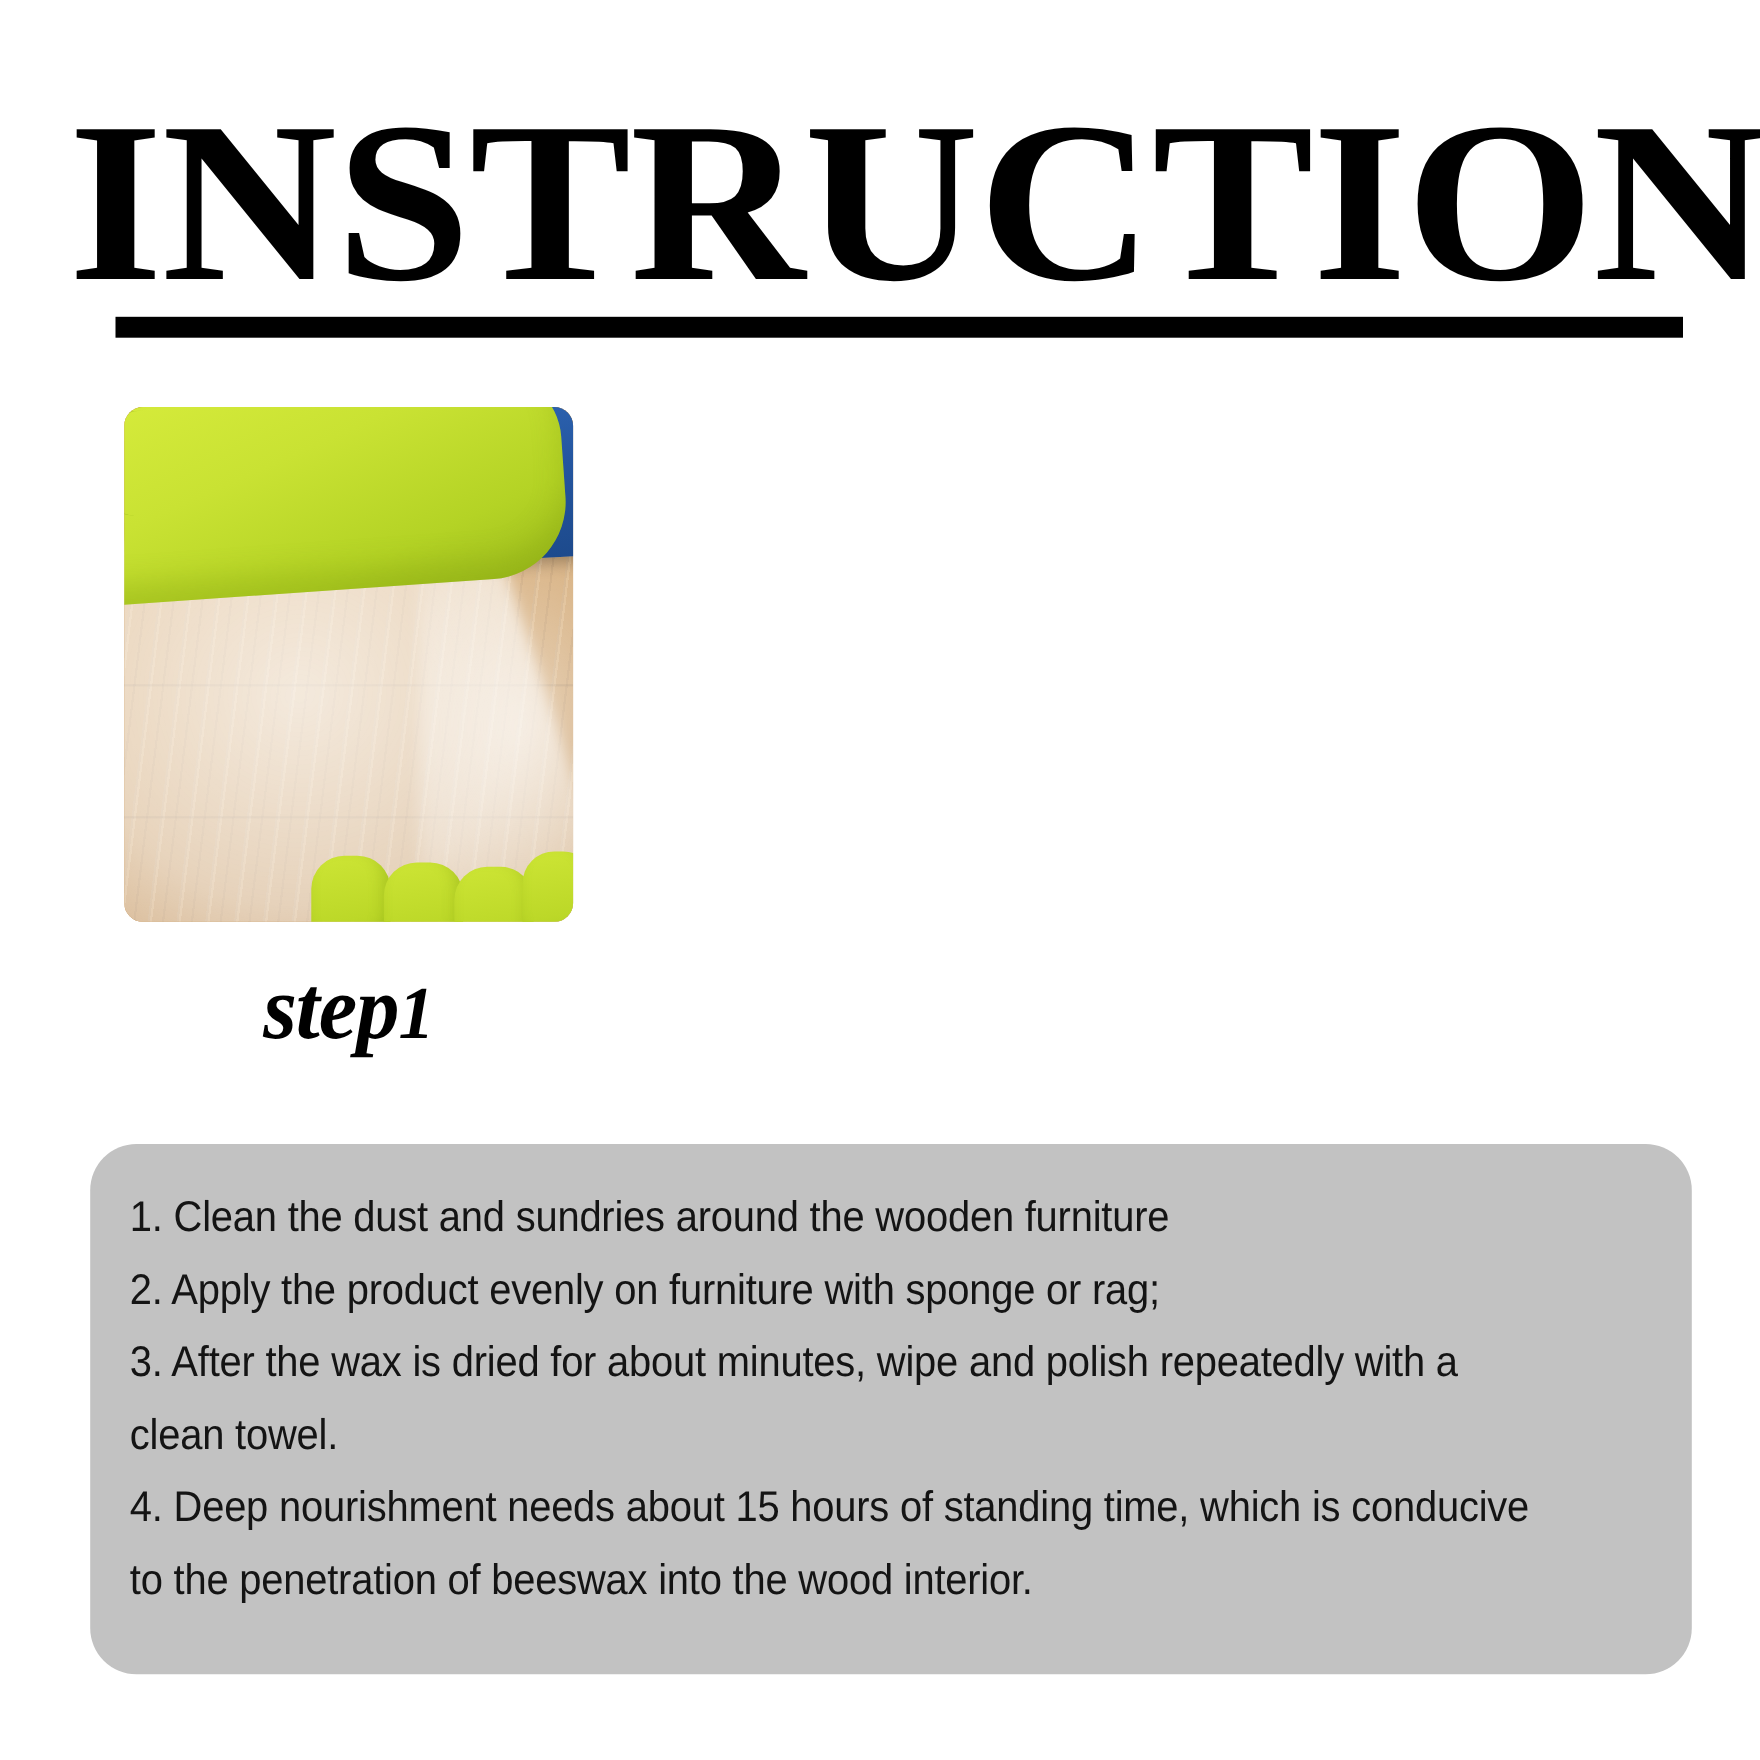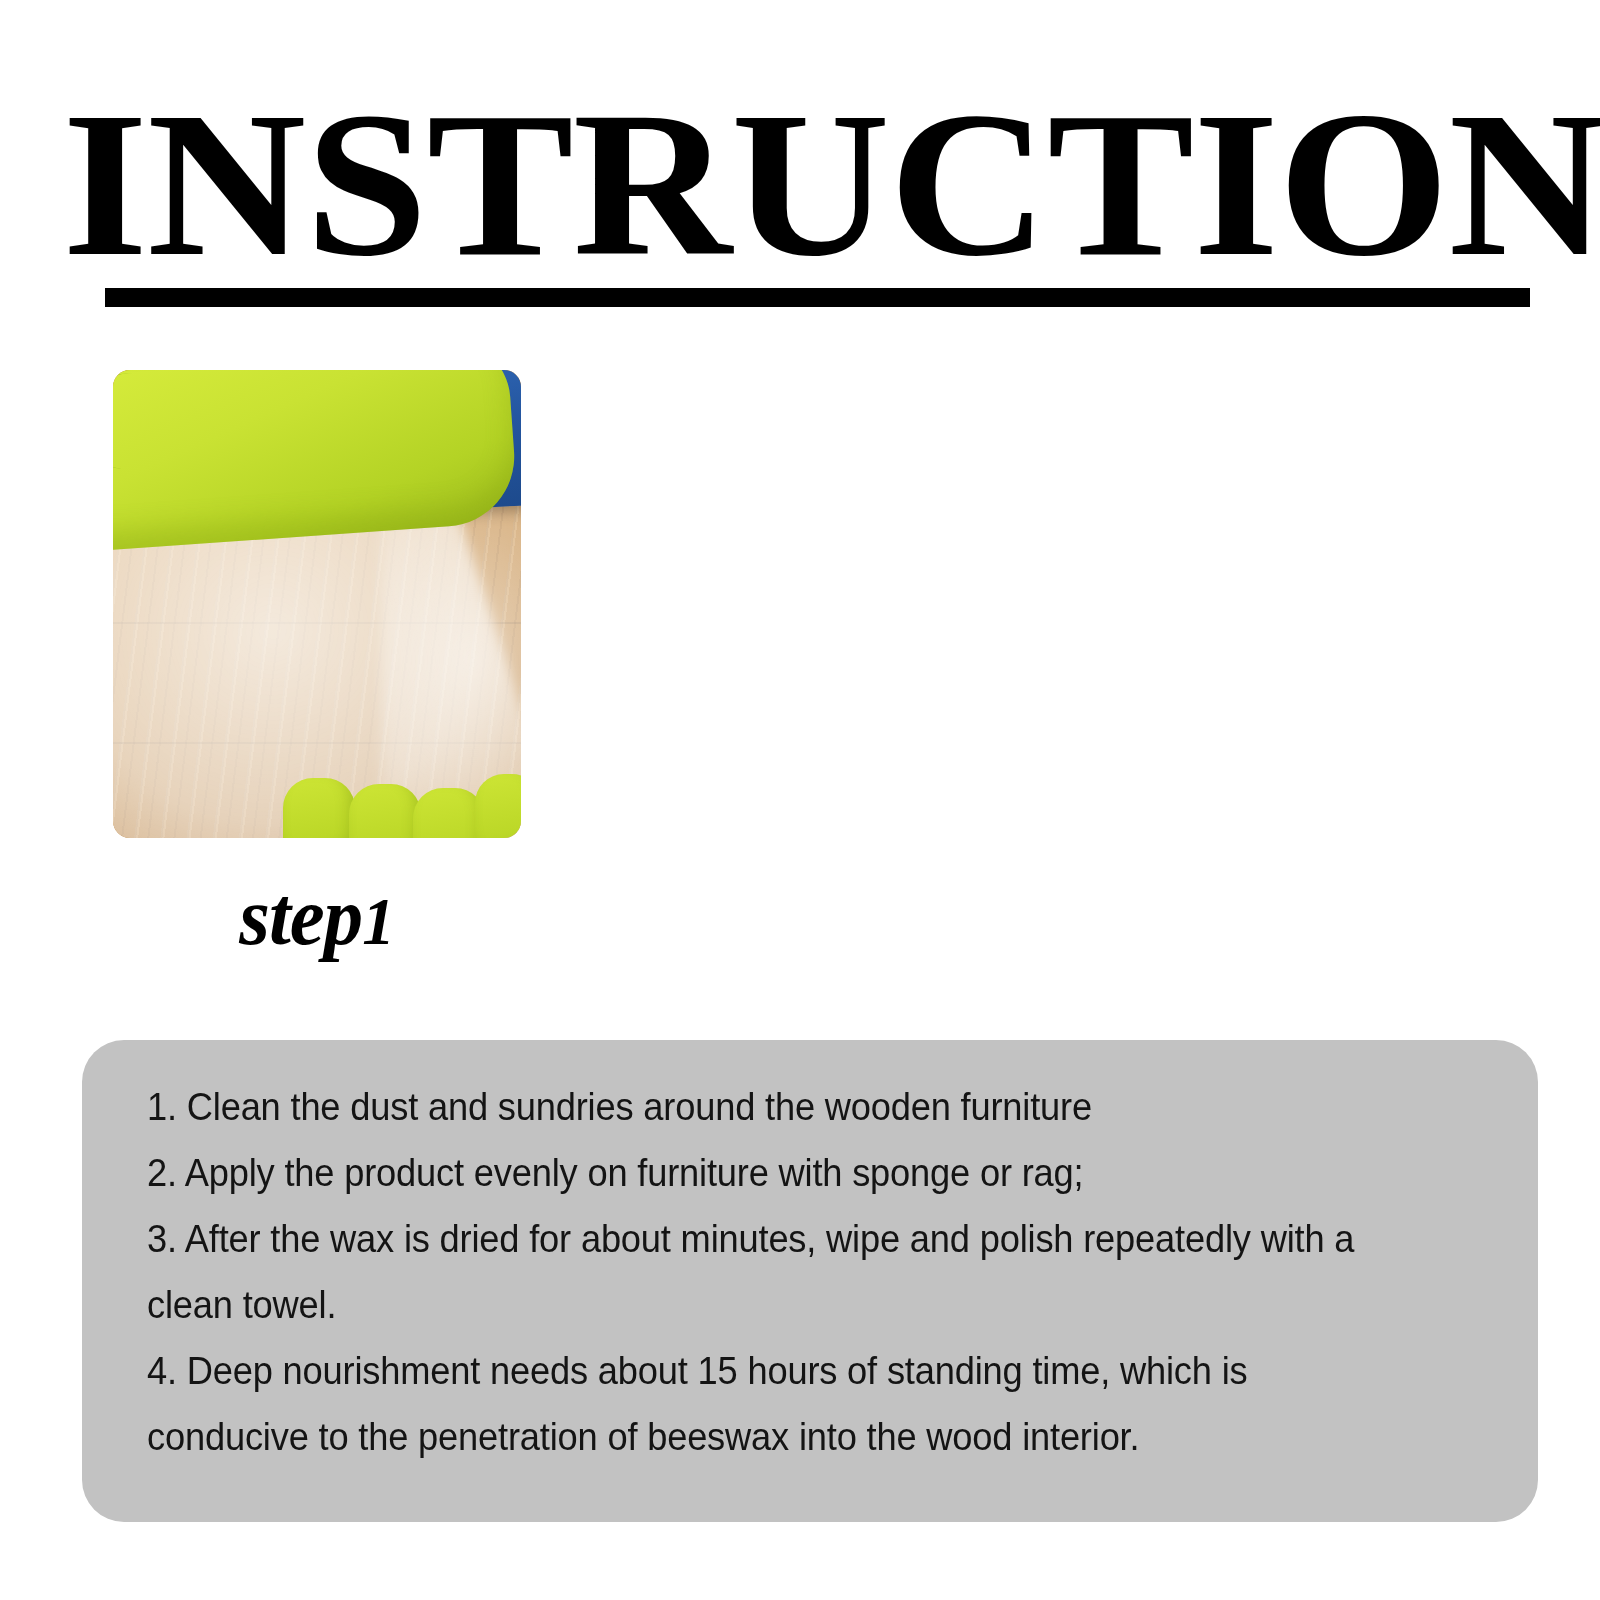--- a/index.html
+++ b/index.html
@@ -331,21 +331,20 @@
     top: 1040px;
     width: 1456px;
     height: 482px;
     background: #c2c2c2;
     border-radius: 42px;
     padding: 34px 34px 30px 36px;
   }
 
   .panel-list {
     list-style: none;
-    margin-left: 29px;
   }
 
   .panel-list li {
     font-family: "Liberation Sans", sans-serif;
     font-weight: 400;
     font-size: 39px;
     line-height: 66px;
     color: #141414;
     transform: scaleX(0.93);
     transform-origin: left center;

